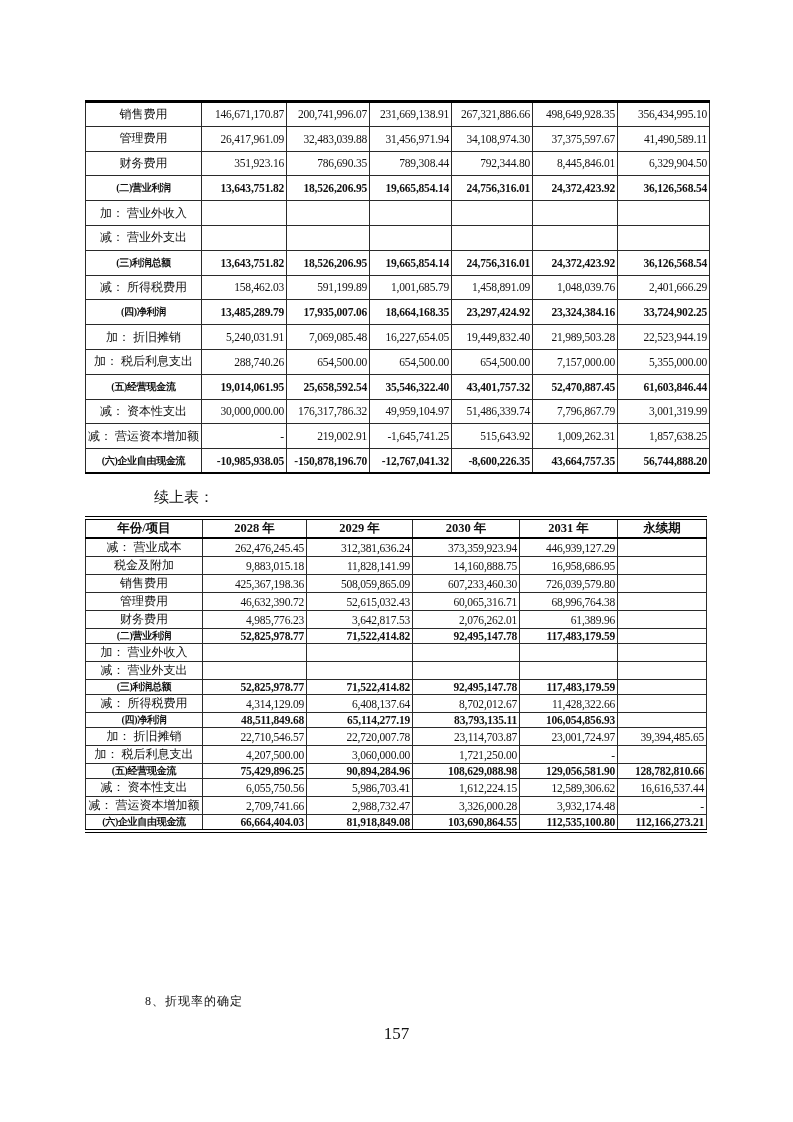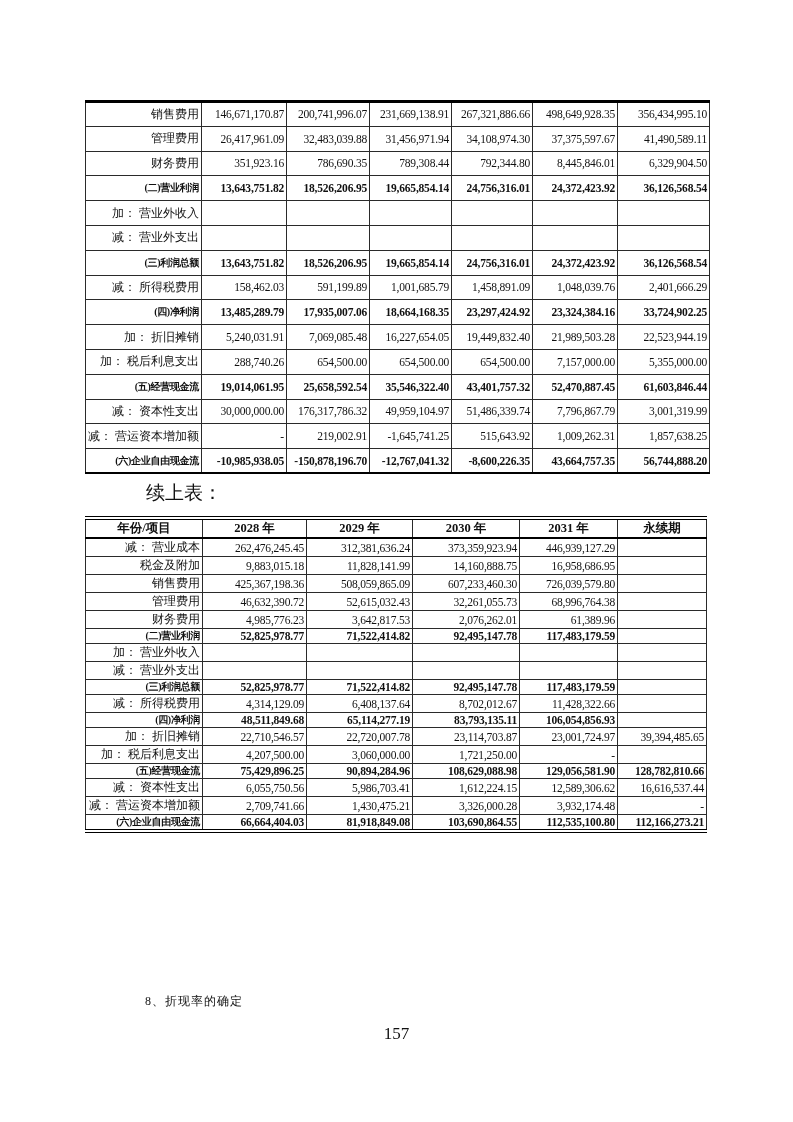--- a/index.html
+++ b/index.html
@@ -27,30 +27,30 @@
     padding: 0 2px;
   }
   .t1 tr { height: 24.8px; }
   .t2 tr { height: 15px; }
   .t2 thead th {
     font-weight: bold;
     text-align: center;
     font-size: 12.5px;
     border-bottom: 2px solid #000;
   }
-  .label-cell { text-align: right; padding-left: 4px; font-size: 12px; }
+  .label-cell { text-align: center; padding-left: 4px; font-size: 12px; }
   .num-cell { text-align: right; padding-right: 3px; font-size: 11.5px; letter-spacing: -0.2px; }
   .bold-row td { font-weight: bold; }
   .bold-row .label-cell { font-size: 10px; letter-spacing: -0.3px; }
   .cont-label {
     position: absolute;
     left: 146px;
     top: 480px;
-    margin: 0;
-    font-size: 19px;
+    margin: 8px;
+    font-size: 15px;
   }
   .section-heading {
     position: absolute;
     left: 145px;
     top: 993px;
     margin: 0;
     font-size: 12px;
     letter-spacing: 1px;
   }
   .page-number {
@@ -260,21 +260,21 @@
           <td class="num-cell">425,367,198.36</td>
           <td class="num-cell">508,059,865.09</td>
           <td class="num-cell">607,233,460.30</td>
           <td class="num-cell">726,039,579.80</td>
           <td class="num-cell"></td>
         </tr>
         <tr>
           <td class="label-cell">管理费用</td>
           <td class="num-cell">46,632,390.72</td>
           <td class="num-cell">52,615,032.43</td>
-          <td class="num-cell">32,261,055.73</td>
+          <td class="num-cell">60,065,316.71</td>
           <td class="num-cell">68,996,764.38</td>
           <td class="num-cell"></td>
         </tr>
         <tr>
           <td class="label-cell">财务费用</td>
           <td class="num-cell">4,985,776.23</td>
           <td class="num-cell">3,642,817.53</td>
           <td class="num-cell">2,076,262.01</td>
           <td class="num-cell">61,389.96</td>
           <td class="num-cell"></td>
@@ -355,21 +355,21 @@
           <td class="label-cell">减： 资本性支出</td>
           <td class="num-cell">6,055,750.56</td>
           <td class="num-cell">5,986,703.41</td>
           <td class="num-cell">1,612,224.15</td>
           <td class="num-cell">12,589,306.62</td>
           <td class="num-cell">16,616,537.44</td>
         </tr>
         <tr>
           <td class="label-cell">减： 营运资本增加额</td>
           <td class="num-cell">2,709,741.66</td>
-          <td class="num-cell">1,430,475.21</td>
+          <td class="num-cell">2,988,732.47</td>
           <td class="num-cell">3,326,000.28</td>
           <td class="num-cell">3,932,174.48</td>
           <td class="num-cell">-</td>
         </tr>
         <tr class="bold-row">
           <td class="label-cell">(六)企业自由现金流</td>
           <td class="num-cell">66,664,404.03</td>
           <td class="num-cell">81,918,849.08</td>
           <td class="num-cell">103,690,864.55</td>
           <td class="num-cell">112,535,100.80</td>

